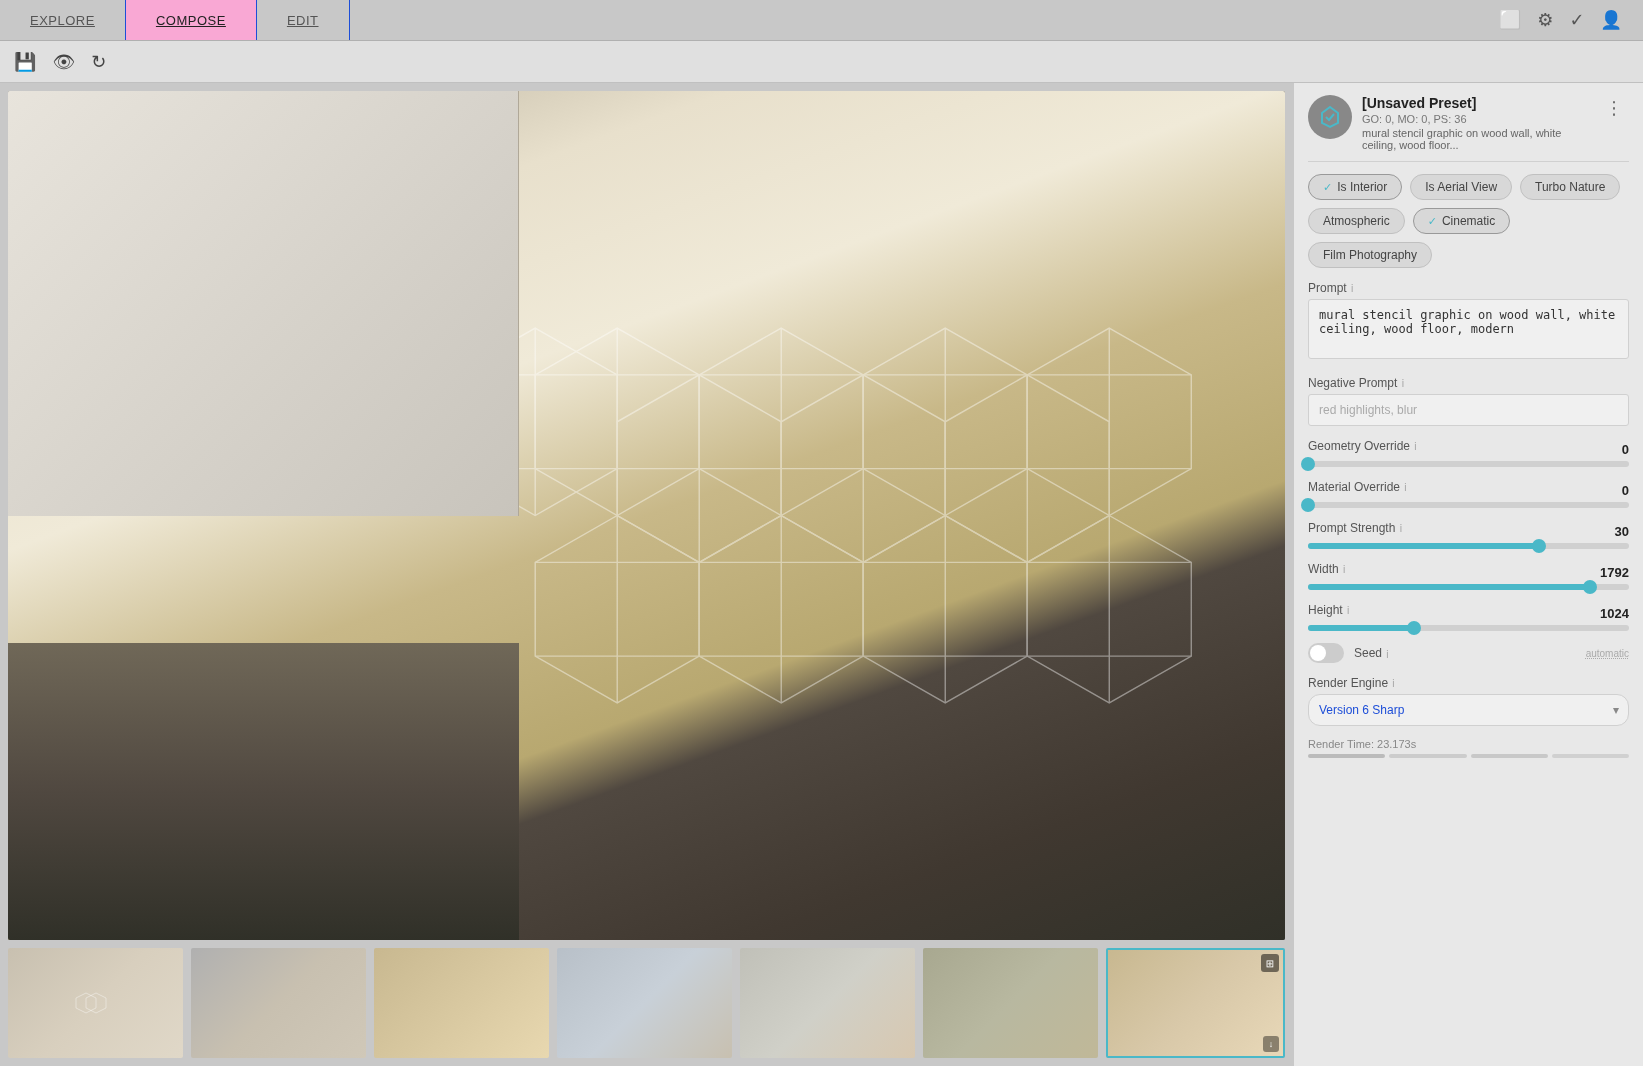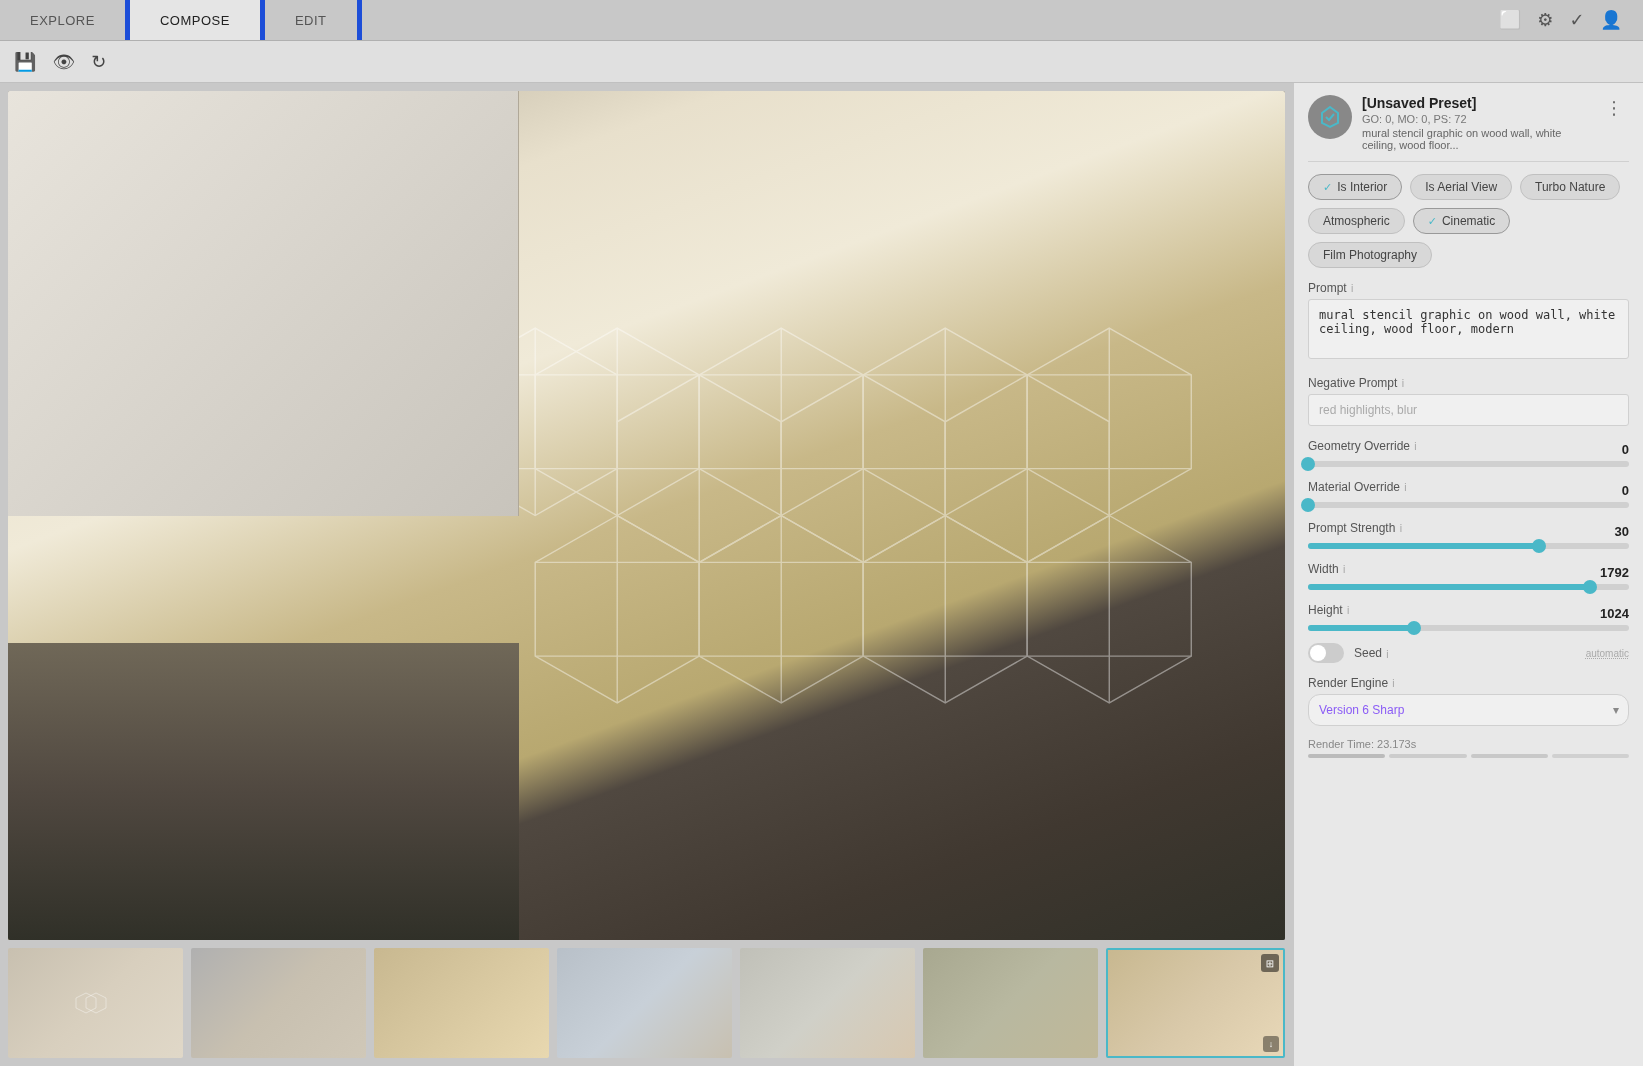--- a/index.html
+++ b/index.html
@@ -4,23 +4,23 @@
   <style>
     * { margin: 0; padding: 0; box-sizing: border-box; }
     body { width: 1643px; height: 1066px; background: #d0d0d0; font-family: 'Segoe UI', Arial, sans-serif; overflow: hidden; }
 
     
     .top-nav {
       display: flex; align-items: stretch; background: #c8c8c8; height: 41px; border-bottom: 1px solid #b0b0b0;
     }
     .nav-tab {
       padding: 16px 30px; display: flex; align-items: center; font-size: 13px; font-weight: 500; letter-spacing: 0.5px;
-      cursor: pointer; color: #555; border-right: 5px solid #1d4ed8; text-transform: uppercase;
-    }
-    .nav-tab.active { background: #e5e5e5; color: #222; }
+      cursor: pointer; color: #555; border-right: 1px solid #1d4ed8; text-transform: uppercase; text-decoration: underline;
+    }
+    .nav-tab.active { background: #f9a8d4; color: #222; }
     .nav-right {
       margin-left: auto; display: flex; align-items: center; gap: 16px; padding: 0 20px;
     }
     .nav-icon { color: #555; font-size: 18px; cursor: pointer; }
 
     
     .toolbar {
       display: flex; align-items: center; gap: 16px; padding: 6px 14px; background: #e0e0e0;
       border-bottom: 1px solid #c0c0c0; height: 42px;
     }
@@ -121,21 +121,21 @@
     .toggle-knob {
       width: 16px; height: 16px; background: white; border-radius: 50%;
       position: absolute; top: 2px; left: 2px; transition: left 0.2s;
     }
     .seed-label { font-size: 12px; color: #555; display: flex; align-items: center; gap: 4px; }
     .seed-value { margin-left: auto; font-size: 10px; color: #aaa; text-decoration: underline dotted; }
 
     
     .select-field {
       width: 100%; background: #f0f0f0; border: 1px solid #d0d0d0; border-radius: 12px;
-      padding: 8px 10px; font-size: 12px; color: #8b5cf6; appearance: none;
+      padding: 8px 10px; font-size: 12px; color: #1d4ed8; appearance: none;
       -webkit-appearance: none; display: flex; align-items: center; justify-content: space-between;
       cursor: pointer; position: relative;
     }
     .select-wrapper { position: relative; }
     .select-wrapper::after {
       content: '▾'; position: absolute; right: 10px; top: 50%; transform: translateY(-50%);
       color: #888; pointer-events: none; font-size: 12px;
     }
     select.select-field { padding-right: 28px; }
 
@@ -268,21 +268,21 @@
 
     <div class="preset-header">
       <div class="preset-avatar">
         <svg width="28" height="28" viewBox="0 0 28 28" fill="none">
           <path d="M14 4 L22 10 L22 20 L14 24 L6 20 L6 10 Z" stroke="#4ab8c8" stroke-width="2" fill="none"></path>
           <path d="M10 14 L13 17 L18 11" stroke="#4ab8c8" stroke-width="2" fill="none"></path>
         </svg>
       </div>
       <div class="preset-info">
         <div class="preset-name">[Unsaved Preset]</div>
-        <div class="preset-meta">GO: 0, MO: 0, PS: 72</div>
+        <div class="preset-meta">GO: 0, MO: 0, PS: 36</div>
         <div class="preset-desc">mural stencil graphic on wood wall, white ceiling, wood floor...</div>
       </div>
       <div class="preset-menu">⋮</div>
     </div>
 
     <div class="style-tags">
       <div class="style-tag active">
         <span class="check">✓</span>
         <span>Is Interior</span>
       </div>

